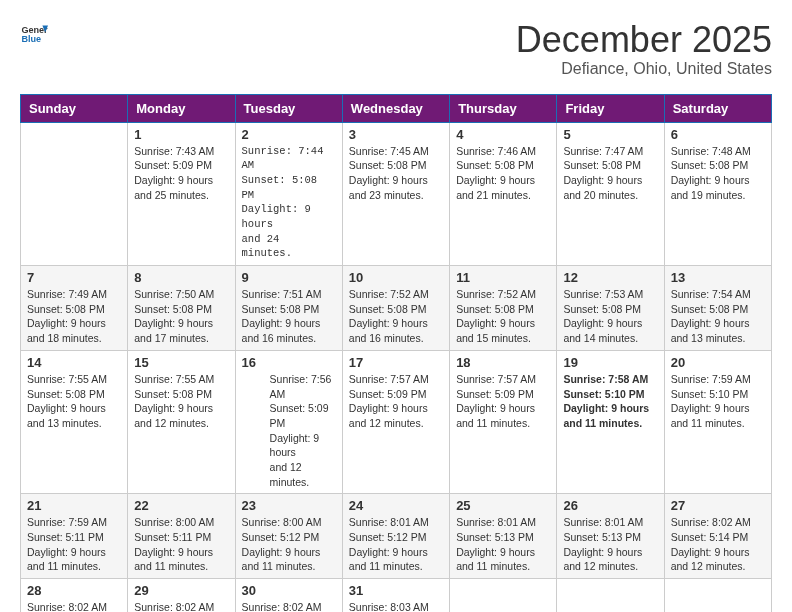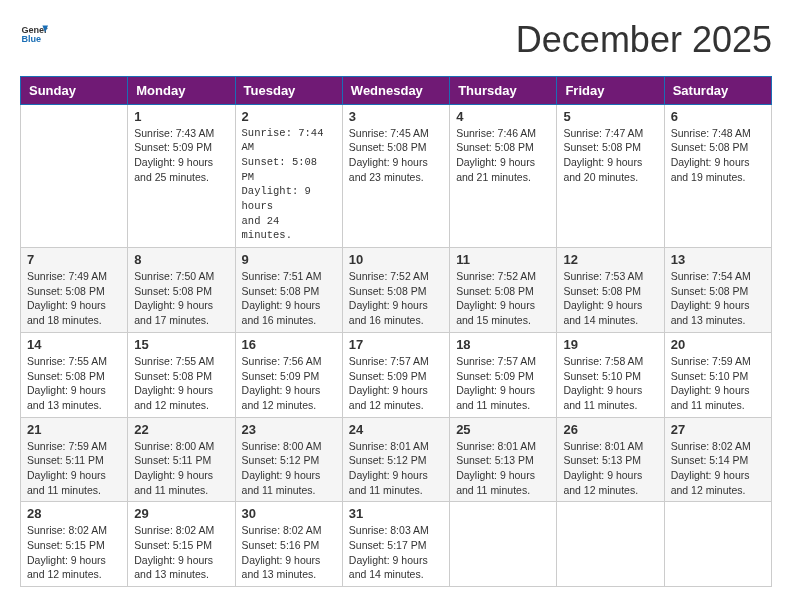--- a/index.html
+++ b/index.html
@@ -85,20 +85,21 @@
 <div class="header">
   <div class="logo">
     <svg class="logo-icon" viewBox="0 0 40 40">
       <text x="2" y="18" font-size="13" font-weight="bold" fill="#333" font-family="Arial">General</text>
       <text x="2" y="32" font-size="13" font-weight="bold" fill="#1a6eb5" font-family="Arial">Blue</text>
       <polygon points="32,8 40,8 36,18" fill="#1a6eb5"></polygon>
     </svg>
   </div>
   <div class="title-block">
     <div class="month-title">December 2025</div>
+    <div class="location-title">Defiance, Ohio, United States</div>
   </div>
 </div>
 
 <table class="calendar">
   <thead>
     <tr>
     <th>Sunday</th>
         <th>Monday</th>
         <th>Tuesday</th>
         <th>Wednesday</th>
@@ -214,42 +215,42 @@
         </td>
         <td>
           <span class="day-number">15</span>
           <div class="day-info" style="white-space: pre-line;">Sunrise: 7:55 AM
 Sunset: 5:08 PM
 Daylight: 9 hours
 and 12 minutes.</div>
         </td>
         <td>
           <span class="day-number">16</span>
-          <div class="day-info" style="white-space: pre-line;">Sunrise: 7:56 AM
+          <div class="day-info" style="white-space: pre-line; margin-left: 28px;">Sunrise: 7:56 AM
 Sunset: 5:09 PM
 Daylight: 9 hours
 and 12 minutes.</div>
         </td>
         <td>
           <span class="day-number">17</span>
           <div class="day-info" style="white-space: pre-line;">Sunrise: 7:57 AM
 Sunset: 5:09 PM
 Daylight: 9 hours
 and 12 minutes.</div>
         </td>
         <td>
           <span class="day-number">18</span>
           <div class="day-info" style="white-space: pre-line;">Sunrise: 7:57 AM
 Sunset: 5:09 PM
 Daylight: 9 hours
 and 11 minutes.</div>
         </td>
         <td>
           <span class="day-number">19</span>
-          <div class="day-info" style="white-space: pre-line;">Sunrise: 7:58 AM
+          <div class="day-info" style="white-space: pre-line; font-weight: bold;">Sunrise: 7:58 AM
 Sunset: 5:10 PM
 Daylight: 9 hours
 and 11 minutes.</div>
         </td>
         <td>
           <span class="day-number">20</span>
           <div class="day-info" style="white-space: pre-line;">Sunrise: 7:59 AM
 Sunset: 5:10 PM
 Daylight: 9 hours
 and 11 minutes.</div>

